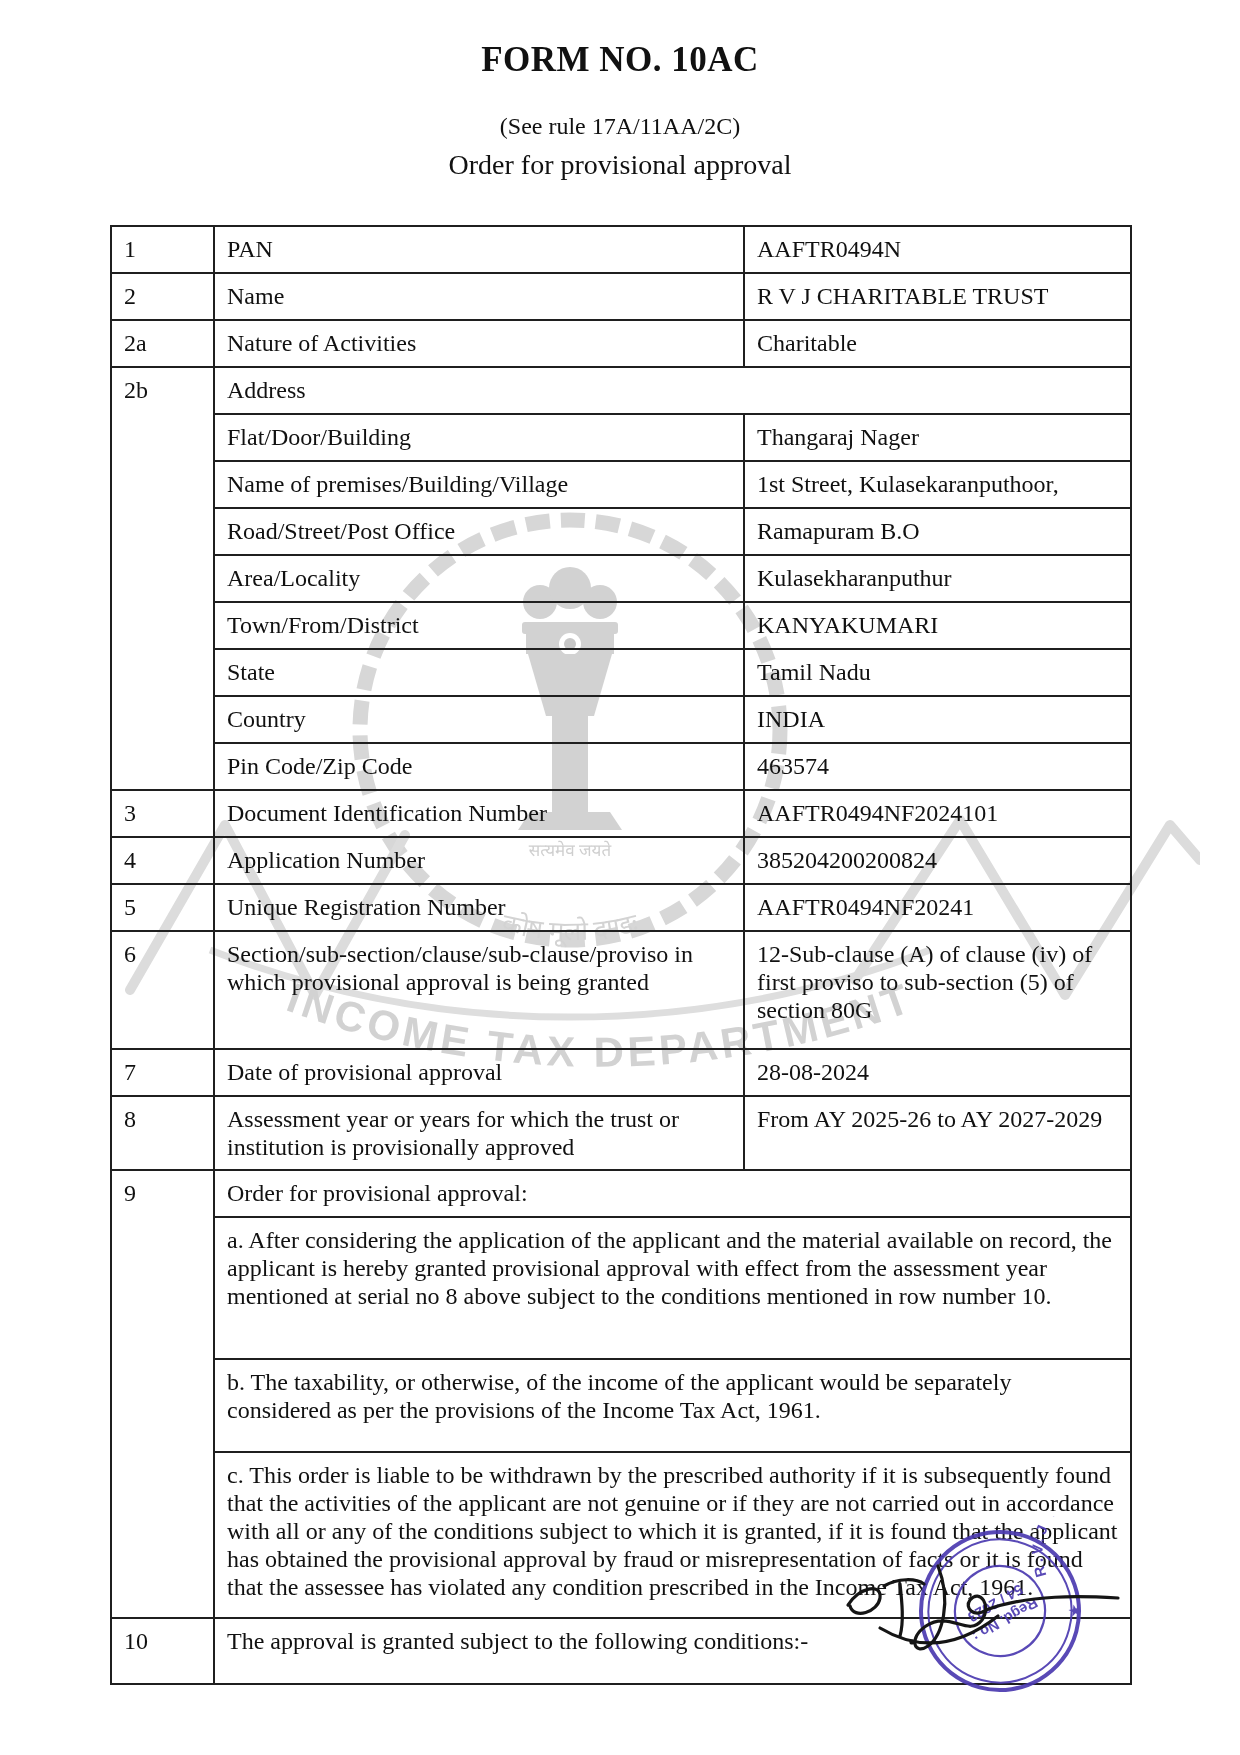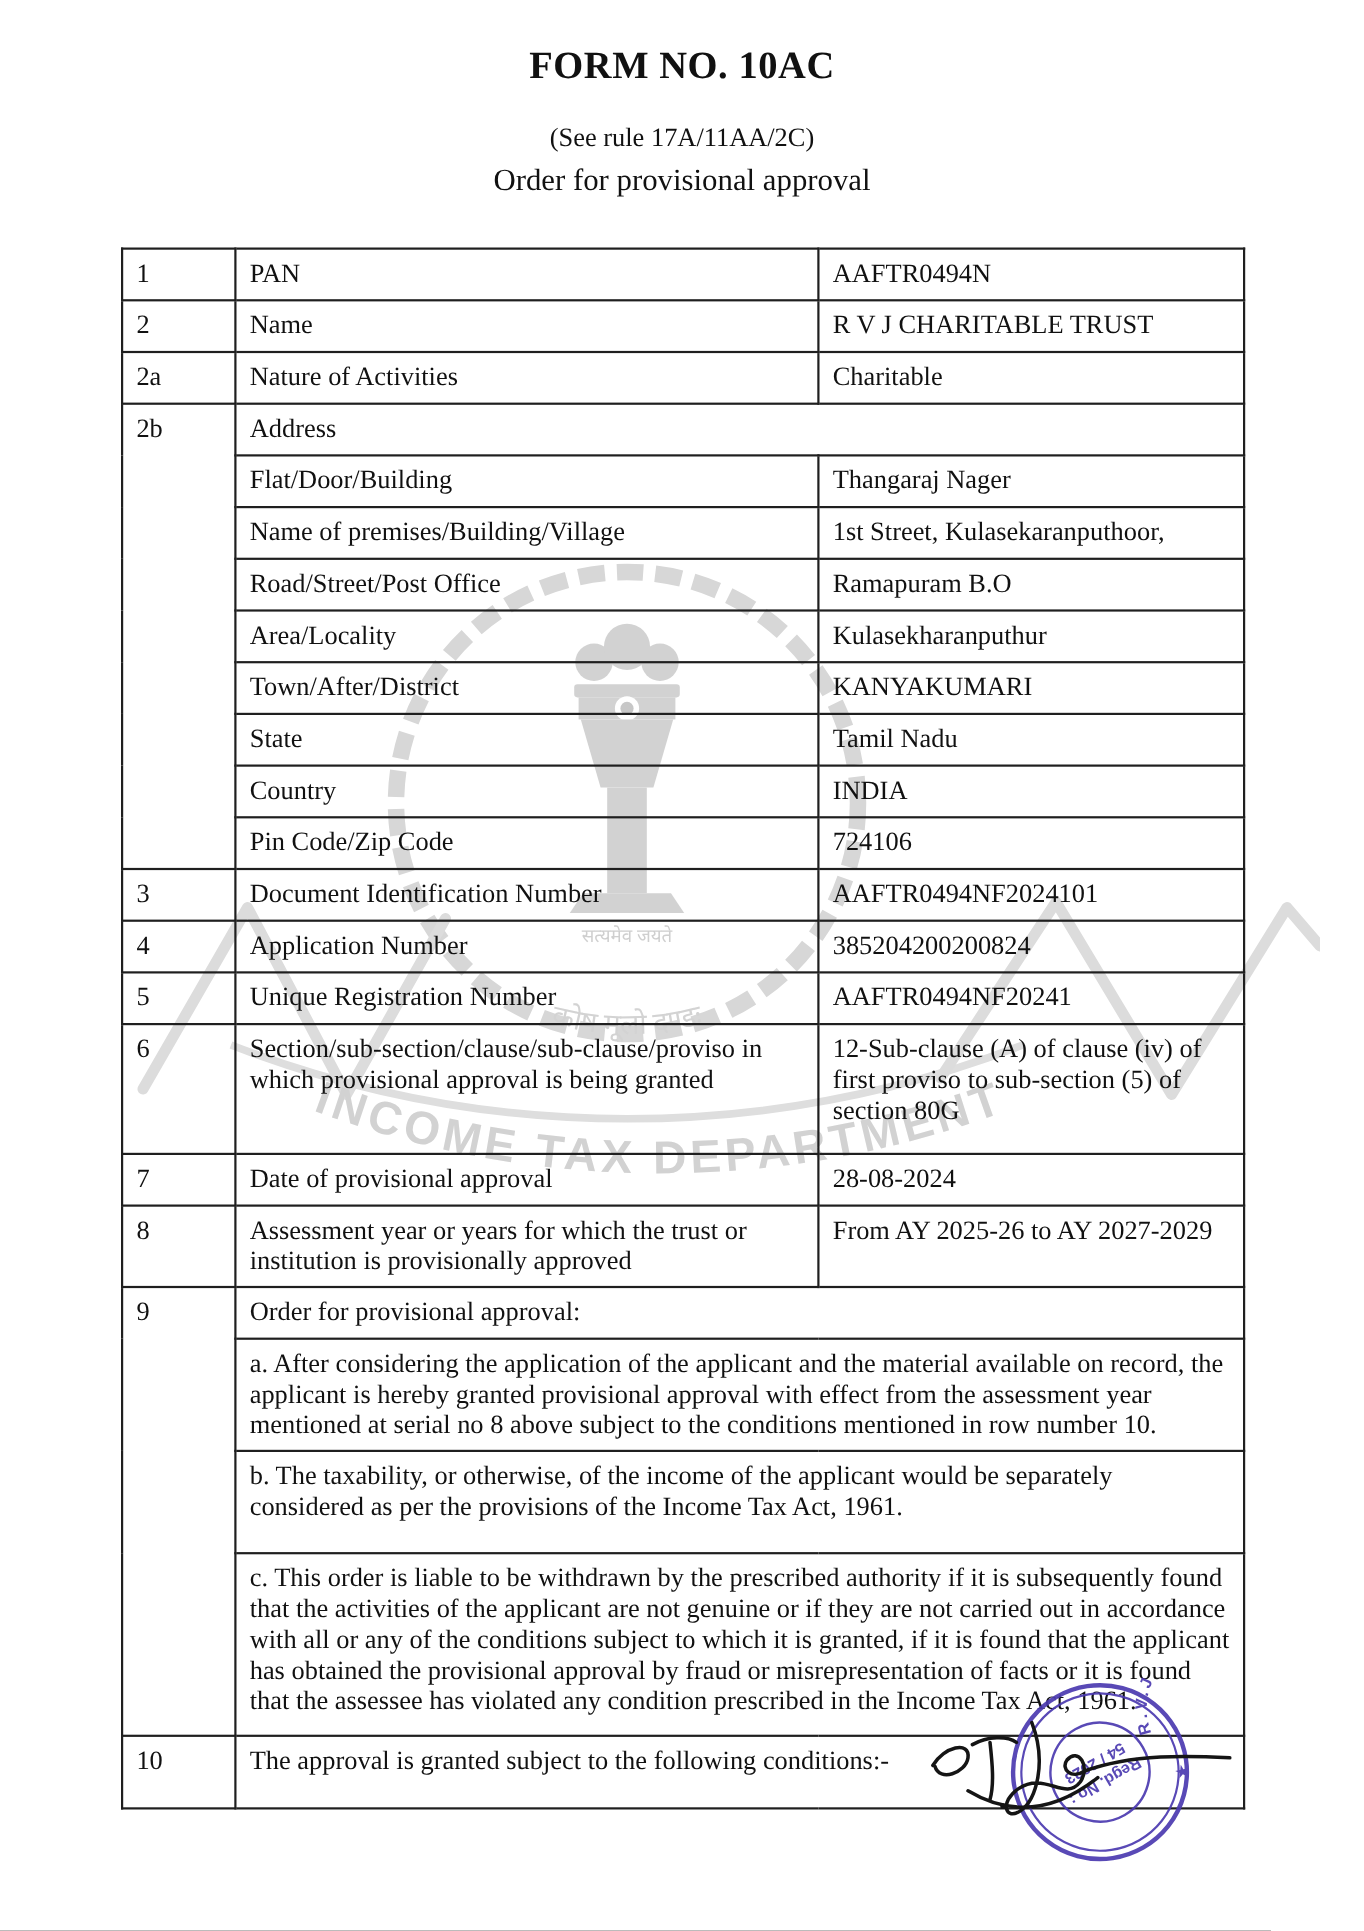--- a/index.html
+++ b/index.html
@@ -23,21 +23,21 @@
     border:2px solid #1f1f1f;
     font-size:24px; line-height:28px;
     padding:8px 12px 8px 12px;
     vertical-align:top; word-wrap:break-word;
     background:transparent;
   }
   td.num { padding-left:10px; }
   tr.h1 { height:47px; }
   tr.h6 { height:118px; }
   tr.h8 { height:68px; }
-  tr.h9a{ height:102px; }
+  tr.h9a{ height:142px; }
   tr.h9b{ height:93px; }
   tr.h9c{ height:166px; }
   tr.h10{ height:66px; }
   
   .wm    { position:absolute; left:60px;  top:470px;  z-index:1; pointer-events:none; }
   .stamp { position:absolute; left:905px; top:1516px; z-index:3; pointer-events:none; }
   .sig   { position:absolute; left:820px; top:1550px; z-index:4; pointer-events:none; }
 </style>
 </head>
 <body>
@@ -118,34 +118,34 @@
       </tr>
       <tr class="h1">
         <td>Road/Street/Post Office</td>
         <td>Ramapuram B.O</td>
       </tr>
       <tr class="h1">
         <td>Area/Locality</td>
         <td>Kulasekharanputhur</td>
       </tr>
       <tr class="h1">
-        <td>Town/After/District</td>
+        <td>Town/From/District</td>
         <td>KANYAKUMARI</td>
       </tr>
       <tr class="h1">
         <td>State</td>
         <td>Tamil Nadu</td>
       </tr>
       <tr class="h1">
         <td>Country</td>
         <td>INDIA</td>
       </tr>
       <tr class="h1">
         <td>Pin Code/Zip Code</td>
-        <td>724106</td>
+        <td>463574</td>
       </tr>
       <tr class="h1">
         <td class="num">3</td>
         <td>Document Identification Number</td>
         <td>AAFTR0494NF2024101</td>
       </tr>
       <tr class="h1">
         <td class="num">4</td>
         <td>Application Number</td>
         <td>385204200200824</td>

